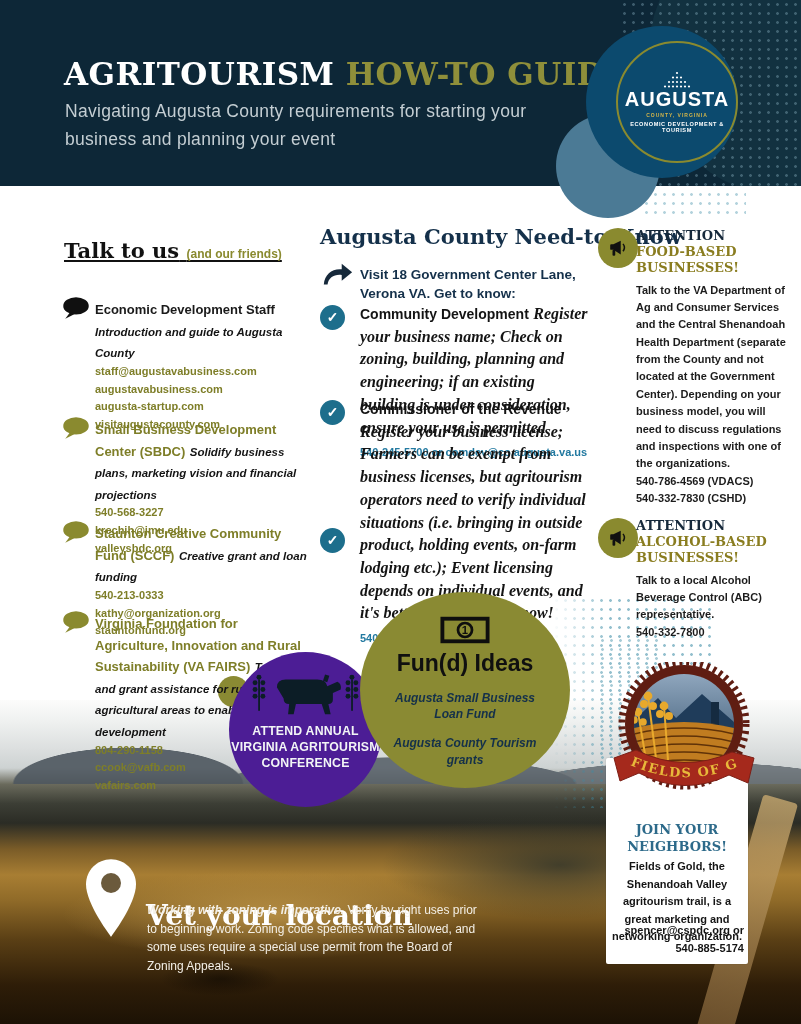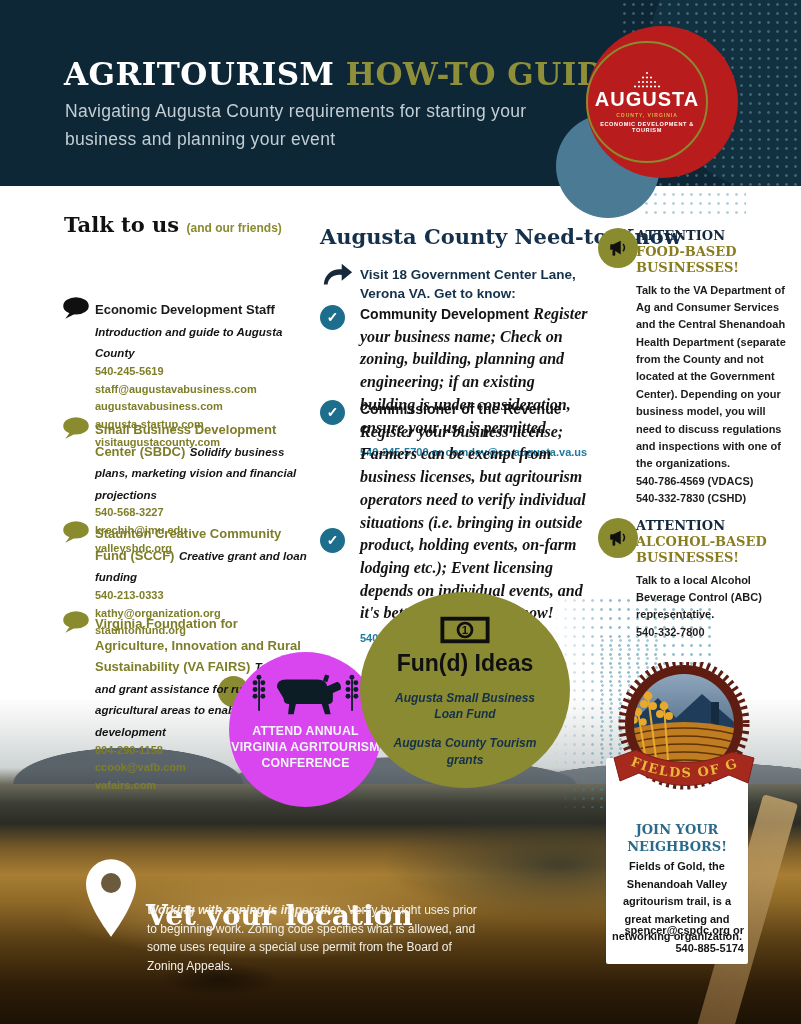--- a/index.html
+++ b/index.html
@@ -14,22 +14,22 @@
   .dots{background-image:radial-gradient(circle, rgba(60,140,165,.55) 1.3px, transparent 1.5px);
         background-size:9px 9px;}
   .dots-light{background-image:radial-gradient(circle, rgba(150,190,205,.35) 1.3px, transparent 1.5px);
         background-size:9px 9px;}
   .hdr-title{left:64px;top:56px;font-size:31px;font-weight:bold;letter-spacing:.5px;white-space:nowrap;}
   .hdr-title .t1{color:#ffffff;}
   .hdr-title .t2{color:#8f8f3a;}
   .hdr-sub{left:65px;top:97px;width:480px;font-size:17.5px;line-height:1.6;color:#c4ced3;
            font-weight:400;letter-spacing:.3px;}
   .steel-circle{left:556px;top:114px;width:104px;height:104px;border-radius:50%;background:#4b7a95;z-index:3;}
-  .logo-circle{left:586px;top:26px;width:152px;height:152px;border-radius:50%;background:#b91c1c;z-index:4;
-               display:flex;align-items:center;justify-content:flex-start;}
+  .logo-circle{left:586px;top:26px;width:152px;height:152px;border-radius:50%;background:#0c4a6e;z-index:4;
+               display:flex;align-items:center;justify-content:flex-end;}
   .logo-ring{width:118px;height:118px;border:2px solid #8a8a2f;border-radius:50%;
              display:flex;flex-direction:column;align-items:center;justify-content:center;text-align:center;}
   .logo-name{color:#fff;font-weight:bold;font-size:20px;letter-spacing:1px;line-height:1;}
   .logo-county{color:#d3b54a;font-size:5px;letter-spacing:1px;margin-top:3px;font-weight:bold;}
   .logo-dept{color:#ffffff;font-size:5.6px;letter-spacing:.6px;margin-top:3px;font-weight:bold;}
   .under-logo-dots{left:642px;top:190px;width:104px;height:26px;z-index:1;opacity:.7;}
 
   
   .colhead{font-family:"DejaVu Serif",serif;font-weight:bold;font-size:21px;color:#111;}
   .colhead .note{font-family:"Liberation Sans",sans-serif;font-weight:bold;font-size:12px;color:#8a8a2f;}
@@ -61,21 +61,21 @@
   .att-body{font-size:11px;font-weight:bold;color:#1c1c1c;line-height:1.58;margin-top:6px;}
   .att-phone{font-size:11px;font-weight:bold;color:#1c1c1c;line-height:1.58;}
   .att-block{width:196px;}
   .att-block .txt{margin-left:38px;margin-top:-40px;width:156px;}
 
   
   .fund-circle{left:360px;top:592px;width:210px;height:196px;border-radius:50%;background:#8a8a33;
                z-index:3;display:flex;flex-direction:column;align-items:center;text-align:center;}
   .fund-title{font-size:23px;font-weight:bold;color:#101010;margin-top:4px;}
   .fund-item{font-size:12px;font-weight:bold;font-style:italic;color:#14304a;line-height:1.35;margin-top:13px;width:160px;}
-  .conf-circle{left:229px;top:652px;width:153px;height:155px;border-radius:50%;background:#d946ef;z-index:2;
+  .conf-circle{left:229px;top:652px;width:153px;height:155px;border-radius:50%;background:#4c1d95;z-index:2;
                display:flex;flex-direction:column;align-items:center;text-align:center;}
   .conf-text{color:#f2f5f6;font-weight:bold;font-size:12.3px;line-height:1.3;letter-spacing:.2px;width:150px;margin-top:4px;}
   .mini-olive{left:218px;top:676px;width:31px;height:31px;border-radius:50%;background:#8a8a33;z-index:1;}
   .halftone{left:552px;top:596px;width:160px;height:212px;z-index:0;
             -webkit-mask-image:linear-gradient(90deg,transparent,black 35%);
             mask-image:linear-gradient(90deg,transparent,black 35%);}
   .halftone2{left:598px;top:636px;width:60px;height:130px;z-index:0;opacity:.8;}
 
   
   .photo{left:0;top:700px;width:801px;height:324px;z-index:0;overflow:hidden;
@@ -164,34 +164,33 @@
             <circle cx="25" cy="15.5" r="1.1"></circle>
             <circle cx="29" cy="15.5" r="1.1"></circle>
         </g>
       </svg>
       <div class="logo-name">AUGUSTA</div>
       <div class="logo-county">COUNTY, VIRGINIA</div>
       <div class="logo-dept">ECONOMIC DEVELOPMENT &amp; TOURISM</div>
     </div>
   </div>
 
-  <div class="abs colhead z2" style="left:64px;top:212px;">
+  <div class="abs colhead z2" style="left:64px;top:238px;text-decoration:underline;">
     <span>Talk to us</span>
     <span class="note">(and our friends)</span>
   </div>
 
   <div class="abs talk-item z2" style="left:62px;top:264px;">
     <svg class="bubble black" viewBox="0 0 34 28" fill="currentColor">
       <ellipse cx="17" cy="11.5" rx="15.5" ry="10.5"></ellipse>
         <path d="M10 19 L4 27 L16 21 Z"></path>
     </svg>
     <div class="txt">
       <span class="item-name">Economic Development Staff</span>
       <span class="item-desc">Introduction and guide to Augusta County</span>
-      <div class="contact-line">540-245-5619</div>
       <div class="contact-line">staff@augustavabusiness.com</div>
       <div class="contact-line">augustavabusiness.com</div>
       <div class="contact-line">augusta-startup.com</div>
       <div class="contact-line">visitaugustacounty.com</div>
     </div>
   </div>
 
   <div class="abs talk-item z2" style="left:62px;top:384px;">
     <svg class="bubble olive" viewBox="0 0 34 28" fill="currentColor">
       <ellipse cx="17" cy="11.5" rx="15.5" ry="10.5"></ellipse>

